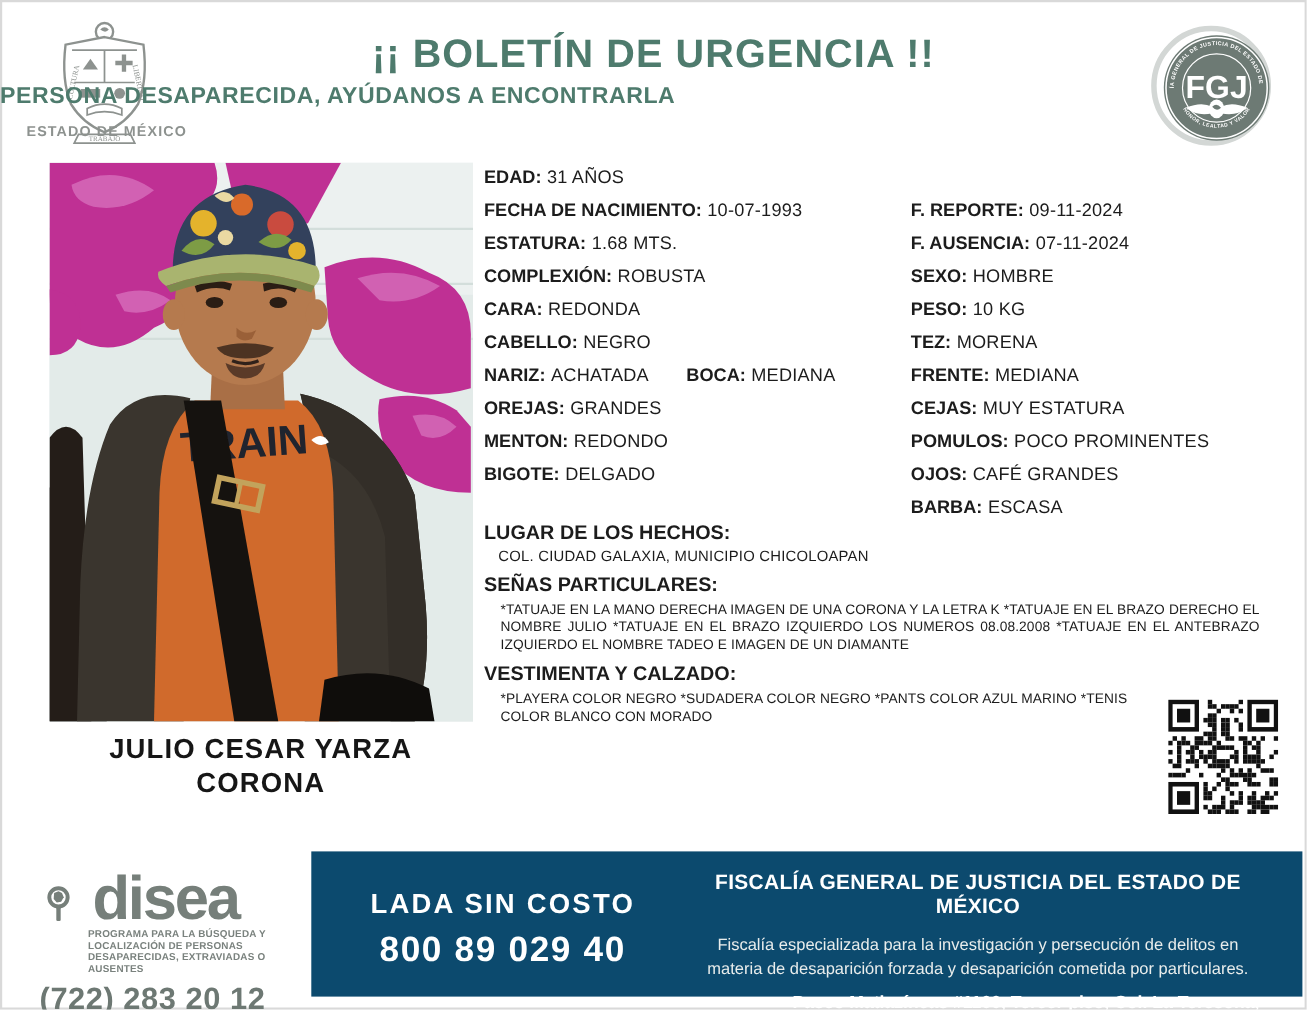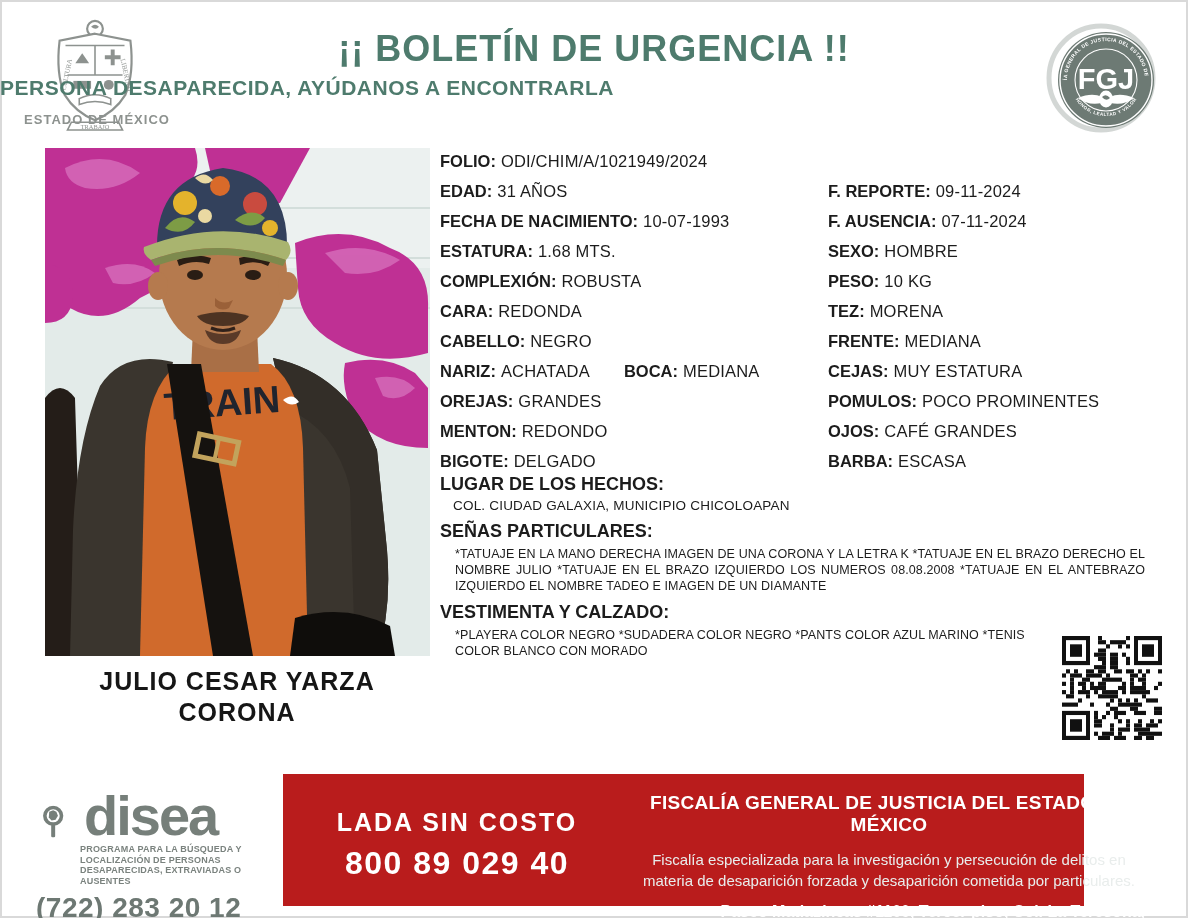--- a/index.html
+++ b/index.html
@@ -32,21 +32,21 @@
   .sect-body{position:absolute;font-size:12.5px;line-height:16px;text-align:justify;letter-spacing:.1px;}
   
   .qr{position:absolute;left:1062px;top:636px;width:100px;height:104px;}
   
   .odisea{position:absolute;left:36px;top:784px;width:245px;}
   .odisea-brandrow{display:flex;align-items:flex-end;height:58px;}
   .odisea-word{font-size:56px;font-weight:bold;color:#767f7a;letter-spacing:-2px;line-height:52px;margin-left:-4px;}
   .odisea-tagline{margin-top:2px;margin-left:44px;width:208px;font-size:9px;font-weight:bold;
                   line-height:10.5px;color:#7a827e;letter-spacing:.2px;}
   .odisea-phone{margin-top:6px;font-size:28px;font-weight:bold;color:#6d7873;letter-spacing:.5px;}
-  .bar{position:absolute;left:283px;top:774px;width:801px;height:132px;background:#b91c1c;color:#fff;}
+  .bar{position:absolute;left:283px;top:774px;width:901px;height:132px;background:#0c4a6e;color:#fff;}
   .lada{position:absolute;left:28px;top:34px;width:292px;text-align:center;}
   .lada-label{font-size:25px;font-weight:bold;letter-spacing:2px;}
   .lada-number{font-size:32px;font-weight:bold;letter-spacing:1.5px;margin-top:8px;}
   .fisc{position:absolute;left:332px;top:18px;width:548px;}
   .fisc-title{font-size:19px;font-weight:bold;text-align:center;letter-spacing:.3px;}
   .fisc-desc{margin-top:13px;font-size:15px;line-height:21px;text-align:center;color:#e9edec;}
   .fisc-addr{margin-top:10px;font-size:16px;font-weight:bold;text-align:right;line-height:21px;padding-right:18px;}
 </style>
 </head>
 <body>
@@ -170,21 +170,20 @@
     <g transform="rotate(12 172 300)">
       <rect x="152" y="290" width="40" height="22" fill="none" stroke="#c2a35c" stroke-width="5"></rect>
       <line x1="172" y1="290" x2="172" y2="312" stroke="#c2a35c" stroke-width="4"></line>
     </g>
     <path d="M250 470 Q300 455 345 478 L350 508 L245 508 Z" fill="#0f0d0b"></path>
   </svg>
 
   <div class="person-name">JULIO CESAR YARZA CORONA</div>
 
   <div class="col col-left">
-    <div class="row"><span class="lbl">FOLIO:</span><span class="val">ODI/CHIM/A/1021949/2024</span></div>
     <div class="row"><span class="lbl">EDAD:</span><span class="val">31 AÑOS</span></div>
     <div class="row"><span class="lbl">FECHA DE NACIMIENTO:</span><span class="val">10-07-1993</span></div>
     <div class="row"><span class="lbl">ESTATURA:</span><span class="val">1.68 MTS.</span></div>
     <div class="row"><span class="lbl">COMPLEXIÓN:</span><span class="val">ROBUSTA</span></div>
     <div class="row"><span class="lbl">CARA:</span><span class="val">REDONDA</span></div>
     <div class="row"><span class="lbl">CABELLO:</span><span class="val">NEGRO</span></div>
     <div class="row"><span class="lbl">NARIZ:</span><span class="val">ACHATADA</span><span class="lbl2">BOCA:</span><span class="val">MEDIANA</span></div>
     <div class="row"><span class="lbl">OREJAS:</span><span class="val">GRANDES</span></div>
     <div class="row"><span class="lbl">MENTON:</span><span class="val">REDONDO</span></div>
     <div class="row"><span class="lbl">BIGOTE:</span><span class="val">DELGADO</span></div>

